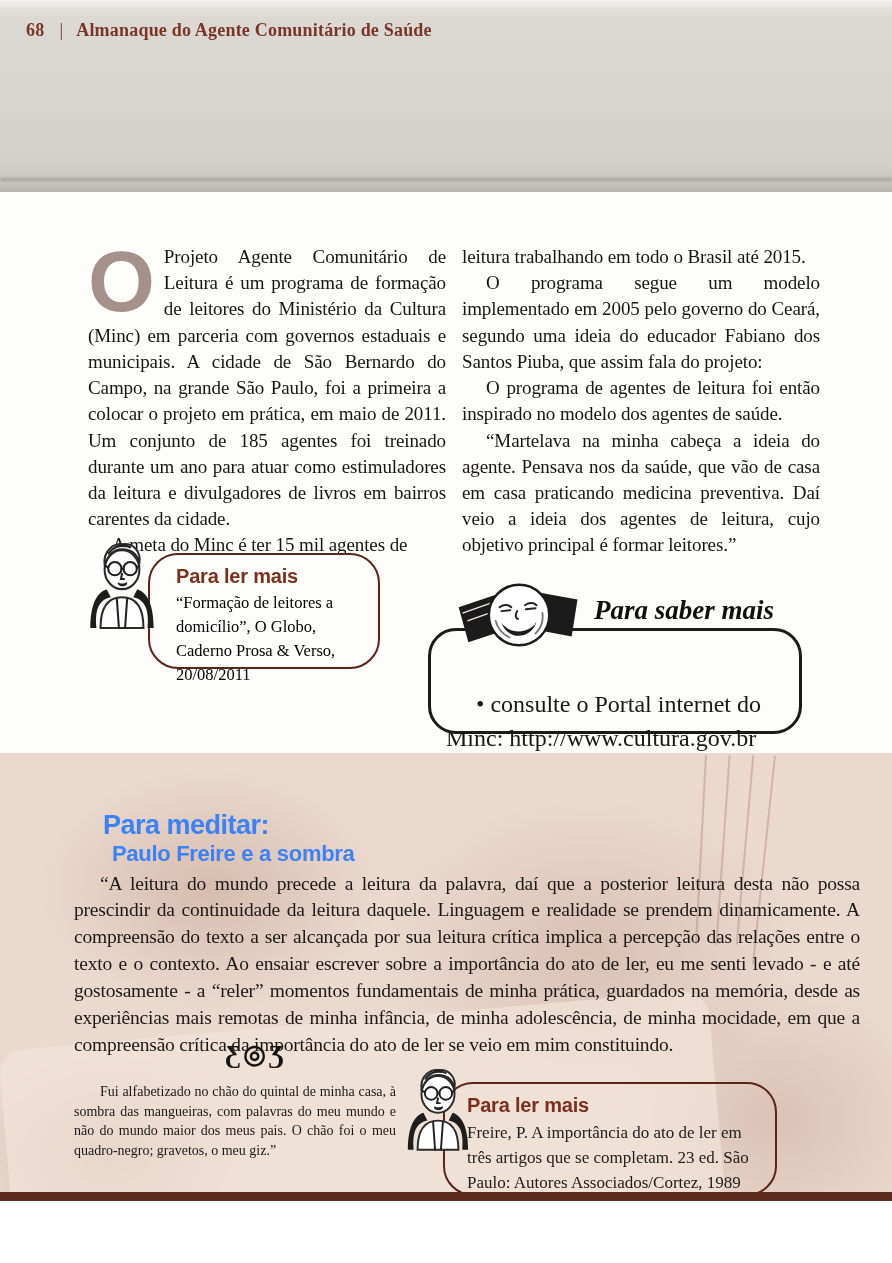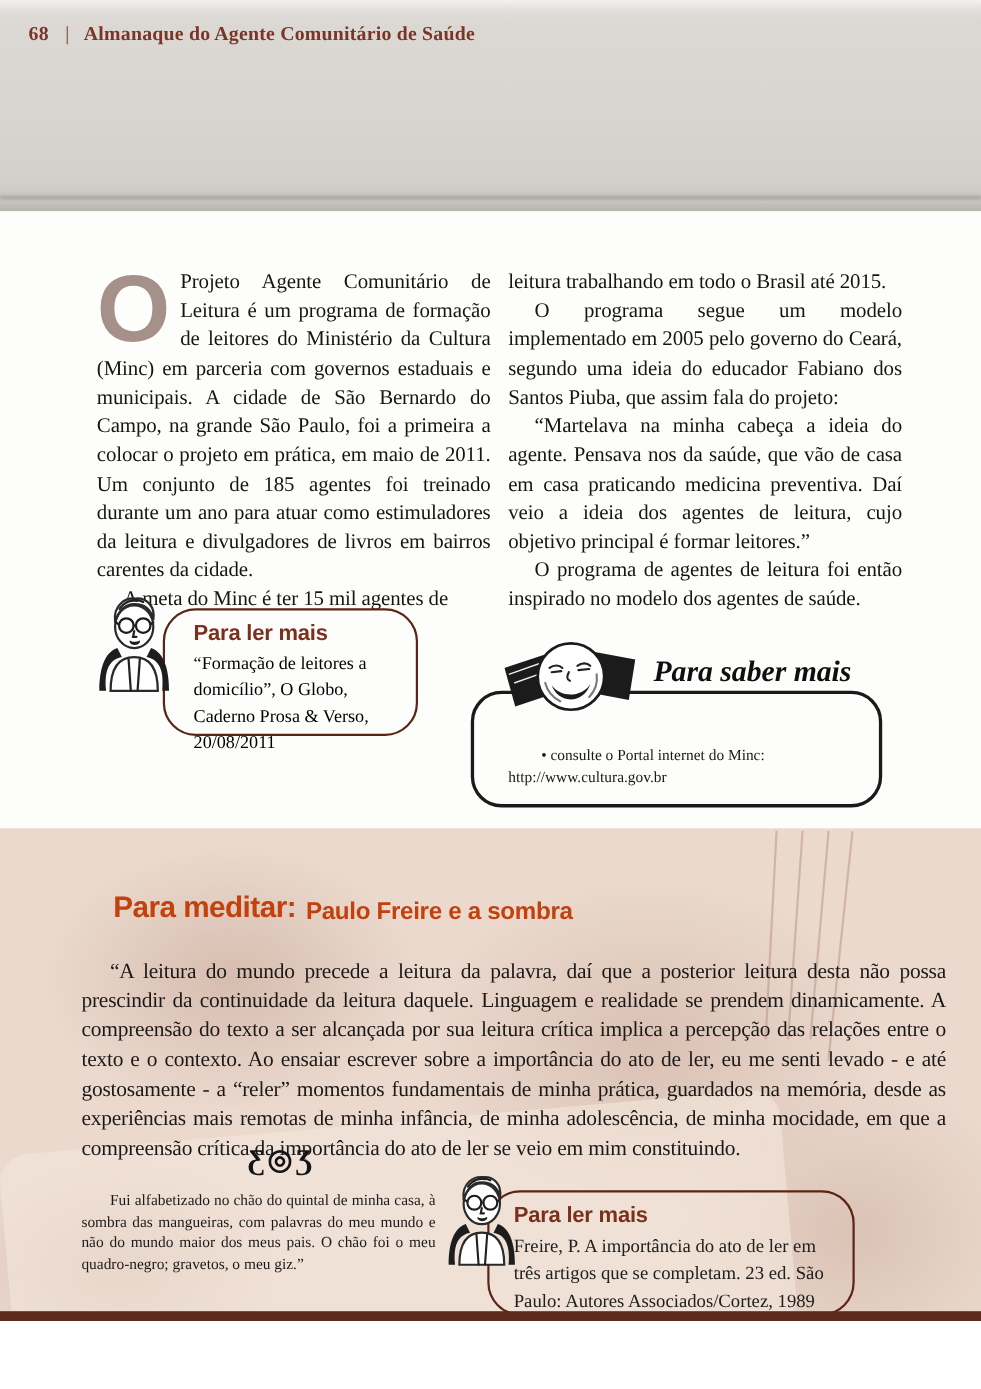--- a/index.html
+++ b/index.html
@@ -71,22 +71,22 @@
   .km-box {
     position:absolute; left:428px; top:628px; width:374px; height:106px;
     border:3px solid #1a1a1a; border-radius:28px; box-sizing:border-box;
   }
   .km-title {
     position:absolute; left:594px; top:595px;
     font-family:"Liberation Serif",serif; font-style:italic; font-weight:700;
     font-size:27px; color:#0f0f0f;
   }
   .km-text {
-    position:absolute; left:462px; top:664px; width:344px;
-    font-size:14px; line-height:1.4; text-indent:30px; color:#171717;
+    position:absolute; left:446px; top:664px; width:344px;
+    font-size:24px; line-height:1.4; text-indent:30px; color:#171717;
   }
 
   
   .pink-sec { position:absolute; top:753px; left:0; width:892px; height:510px; background:#ebd9ce; }
   .art-rect {
     position:absolute; left:6px; top:1020px; width:712px; height:216px;
     background:#f2e5da; opacity:.65; border-radius:26px; transform:rotate(-5deg);
   }
   .art-line { position:absolute; width:2px; height:190px; background:#a87f6c; opacity:.4; top:755px; }
   .art-line-1 { left:700px; transform:rotate(3deg); }
@@ -94,22 +94,22 @@
   .art-line-3 { left:744px; transform:rotate(5deg); }
   .art-line-4 { left:763px; transform:rotate(6deg); height:210px; }
   .blob { position:absolute; border-radius:50%;
     background:radial-gradient(closest-side, rgba(166,122,102,.30), rgba(166,122,102,0)); }
   .blob-1 { left:40px;  top:770px;  width:340px; height:240px; }
   .blob-2 { left:380px; top:800px;  width:420px; height:300px; opacity:.85; }
   .blob-3 { left:-40px; top:1050px; width:300px; height:210px; }
   .blob-4 { left:610px; top:980px;  width:330px; height:280px; opacity:.8; }
 
   .meditate-heading {
-    position:absolute; left:103px; top:810px; display:flex; align-items:flex-end;
-    font-family:"Liberation Sans",sans-serif; font-weight:700; color:#c2410c;
+    position:absolute; left:103px; top:810px; display:flex; align-items:flex-start;
+    font-family:"Liberation Sans",sans-serif; font-weight:700; color:#3b82f6;flex-direction:column;
   }
   .med-title { font-size:27px; letter-spacing:-.5px; }
   .med-sub   { font-size:22px; letter-spacing:-.3px; margin-left:9px; }
 
   .quote1 {
     position:absolute; left:74px; top:851px; width:786px;
     font-size:19.5px; line-height:1.38; text-align:justify; text-indent:26px;
     color:#1b1917; letter-spacing:-.2px;
   }
   .ornament {
@@ -140,22 +140,22 @@
   <div class="body-sec"></div>
 
   <div class="col col-1">
     <p><span class="dropcap">O</span><span>Projeto Agente Comunitário de Leitura é um programa de formação de leitores do Ministério da Cultura (Minc) em parceria com governos estaduais e municipais. A cidade de São Bernardo do Campo, na grande São Paulo, foi a primeira a colocar o projeto em prática, em maio de 2011. Um conjunto de 185 agentes foi treinado durante um ano para atuar como estimuladores da leitura e divulgadores de livros em bairros carentes da cidade.</span></p>
     <p>A meta do Minc é ter 15 mil agentes de</p>
   </div>
 
   <div class="col col-2">
     <p>leitura trabalhando em todo o Brasil até 2015.</p>
     <p>O programa segue um modelo implementado em 2005 pelo governo do Ceará, segundo uma ideia do educador Fabiano dos Santos Piuba, que assim fala do projeto:</p>
+    <p>O programa de agentes de leitura foi então inspirado no modelo dos agentes de saúde.</p>
     <p>“Martelava na minha cabeça a ideia do agente. Pensava nos da saúde, que vão de casa em casa praticando medicina preventiva. Daí veio a ideia dos agentes de leitura, cujo objetivo principal é formar leitores.”</p>
-    <p>O programa de agentes de leitura foi então inspirado no modelo dos agentes de saúde.</p>
   </div>
 
   <div class="rm-box rm-box-1">
     <div class="rm-title">Para ler mais</div>
     <div class="rm-text-1">“Formação de leitores a domicílio”, O Globo, Caderno Prosa &amp; Verso, 20/08/2011</div>
   </div>
   <svg class="icon-abs reader-icon-1" viewBox="0 0 70 92">
     <path d="M14 90 C14 68 22 60 35 60 C48 60 56 68 56 90 Z" fill="#fff" stroke="#2a2a2a" stroke-width="2"></path>
     <path d="M10 90 C8 70 14 62 24 60 L20 52 C8 56 4 72 4 90 Z" fill="#1d1d1d"></path>
     <path d="M60 90 C62 70 56 62 46 60 L50 52 C62 56 66 72 66 90 Z" fill="#1d1d1d"></path>

